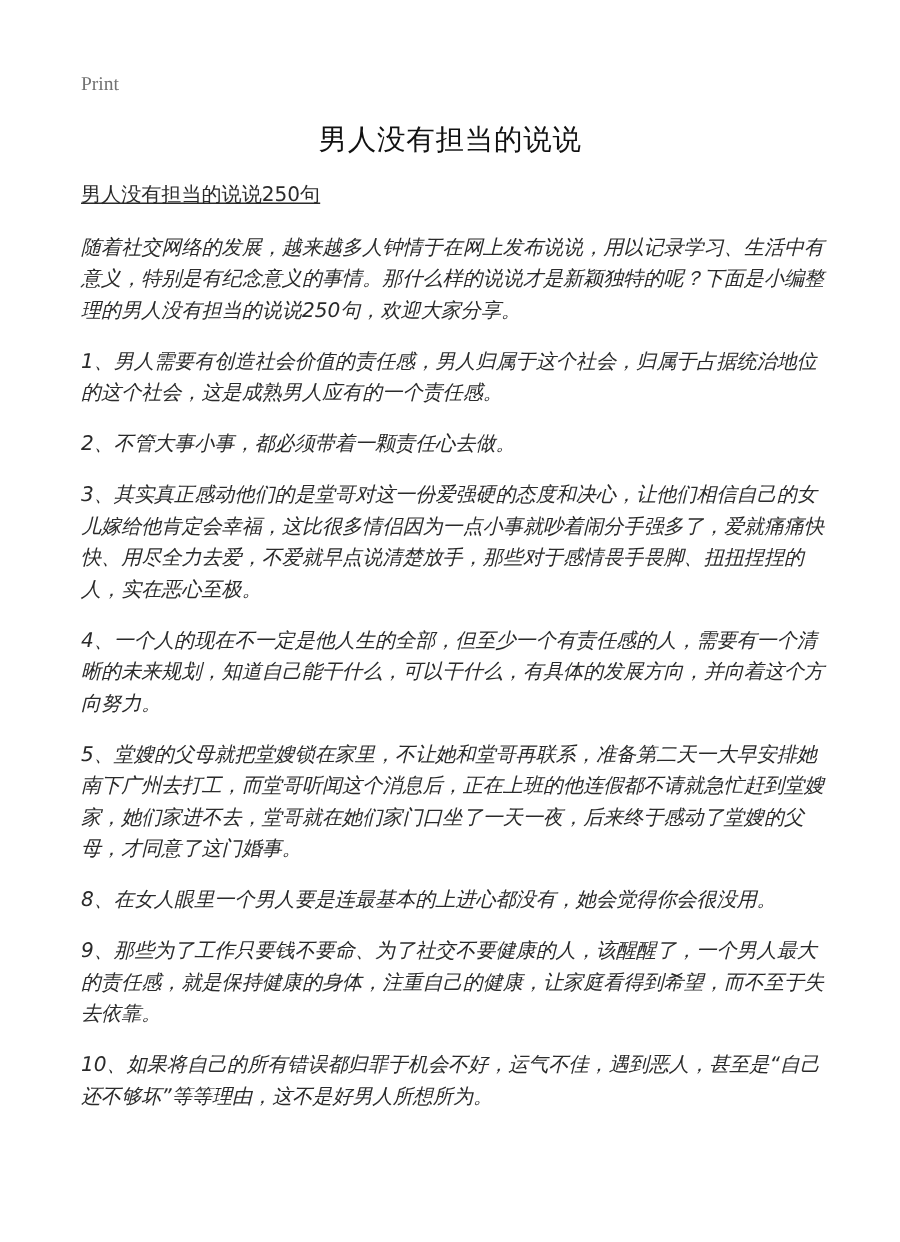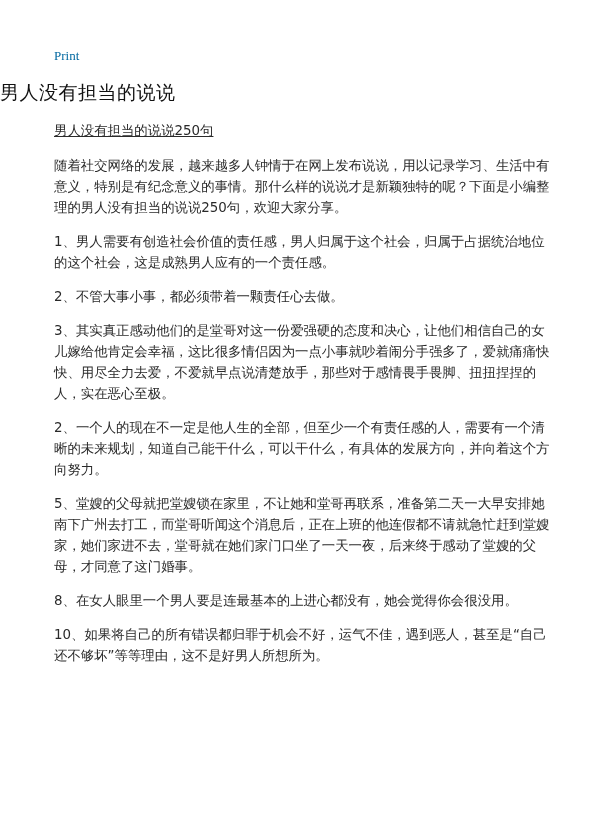--- a/index.html
+++ b/index.html
@@ -1,31 +1,32 @@
 <!DOCTYPE html>
 <html><head>
 <meta charset="utf-8">
 <style>
   html, body { margin:0; padding:0; background:#ffffff; }
   body { width:600px; height:828px; position:relative; overflow:hidden; color:#222; }
-  .print { position:absolute; left:54px; top:48px; font-family:"Liberation Serif", serif; font-size:13px; color:#0369a1; }
-  .title { position:absolute; left:0; width:600px; top:80px; font-family:"DejaVu Sans", sans-serif; font-size:19px; color:#111; letter-spacing:0.5px; }
+  .print { position:absolute; left:54px; top:48px; font-family:"Liberation Serif", serif; font-size:13px; color:#737373; }
+  .title { position:absolute; left:0; width:600px; top:80px; text-align:center; font-family:"DejaVu Sans", sans-serif; font-size:19px; color:#111; letter-spacing:0.5px; }
   .content { position:absolute; left:54px; top:120px; width:500px; font-family:"DejaVu Sans", sans-serif; font-size:13.4px; line-height:21px; color:#2a2a2a; }
   .subtitle { margin:0 0 14px 0;text-decoration:underline; }
-  .para { margin:0 0 13px 0; }
+  .para { margin:0 0 13px 0;font-style:italic; }
 </style>
 </head>
 <body>
 
 <div class="print">Print</div>
 <div class="title">男人没有担当的说说</div>
 
 <div class="content">
   <p class="subtitle">男人没有担当的说说250句</p>
   <p class="para">随着社交网络的发展，越来越多人钟情于在网上发布说说，用以记录学习、生活中有意义，特别是有纪念意义的事情。那什么样的说说才是新颖独特的呢？下面是小编整理的男人没有担当的说说250句，欢迎大家分享。</p>
   <p class="para">1、男人需要有创造社会价值的责任感，男人归属于这个社会，归属于占据统治地位的这个社会，这是成熟男人应有的一个责任感。</p>
   <p class="para">2、不管大事小事，都必须带着一颗责任心去做。</p>
   <p class="para">3、其实真正感动他们的是堂哥对这一份爱强硬的态度和决心，让他们相信自己的女儿嫁给他肯定会幸福，这比很多情侣因为一点小事就吵着闹分手强多了，爱就痛痛快快、用尽全力去爱，不爱就早点说清楚放手，那些对于感情畏手畏脚、扭扭捏捏的人，实在恶心至极。</p>
-  <p class="para">2、一个人的现在不一定是他人生的全部，但至少一个有责任感的人，需要有一个清晰的未来规划，知道自己能干什么，可以干什么，有具体的发展方向，并向着这个方向努力。</p>
+  <p class="para">4、一个人的现在不一定是他人生的全部，但至少一个有责任感的人，需要有一个清晰的未来规划，知道自己能干什么，可以干什么，有具体的发展方向，并向着这个方向努力。</p>
   <p class="para">5、堂嫂的父母就把堂嫂锁在家里，不让她和堂哥再联系，准备第二天一大早安排她南下广州去打工，而堂哥听闻这个消息后，正在上班的他连假都不请就急忙赶到堂嫂家，她们家进不去，堂哥就在她们家门口坐了一天一夜，后来终于感动了堂嫂的父母，才同意了这门婚事。</p>
   <p class="para">8、在女人眼里一个男人要是连最基本的上进心都没有，她会觉得你会很没用。</p>
+  <p class="para">9、那些为了工作只要钱不要命、为了社交不要健康的人，该醒醒了，一个男人最大的责任感，就是保持健康的身体，注重自己的健康，让家庭看得到希望，而不至于失去依靠。</p>
   <p class="para">10、如果将自己的所有错误都归罪于机会不好，运气不佳，遇到恶人，甚至是“自己还不够坏”等等理由，这不是好男人所想所为。</p>
 </div>
 
 </body></html>

